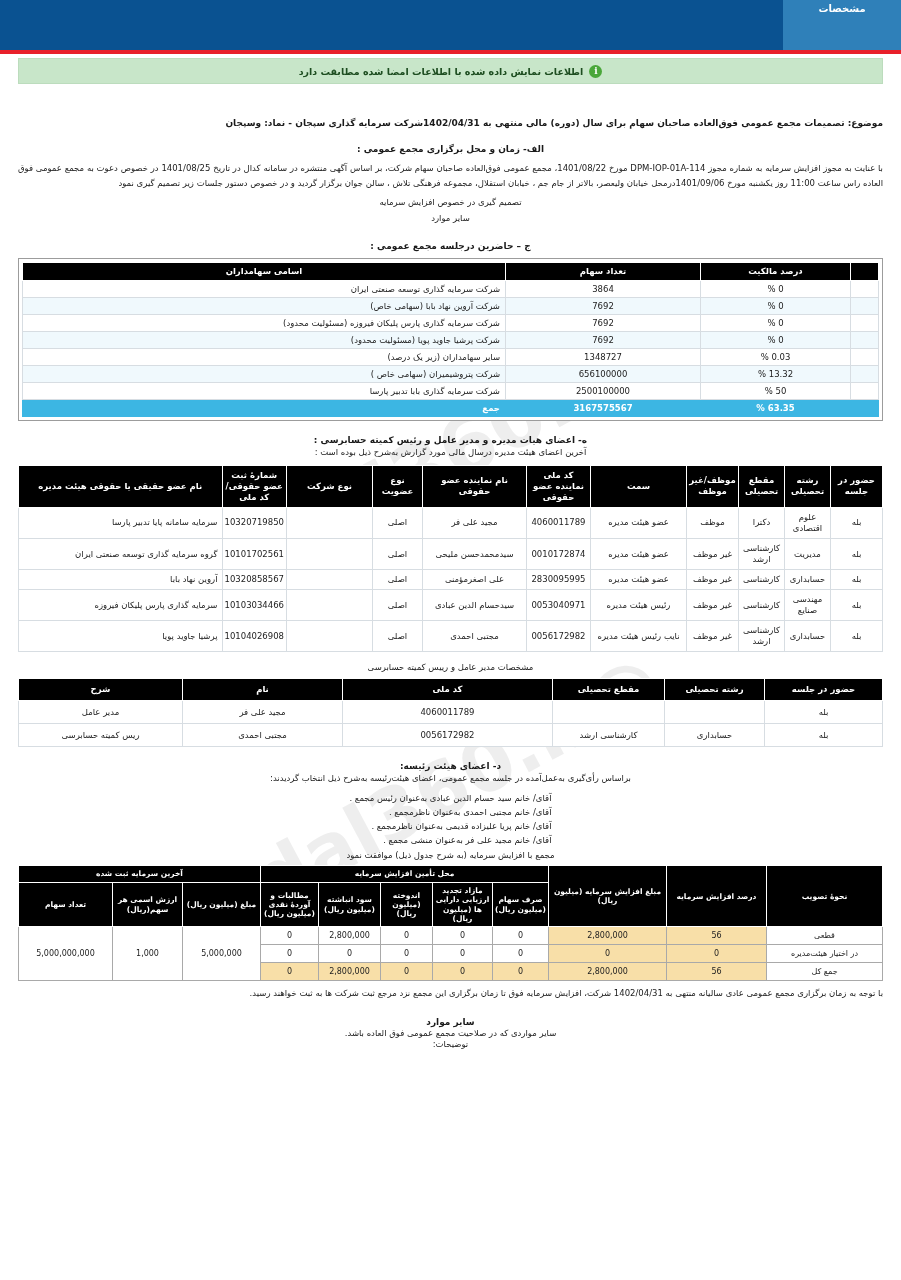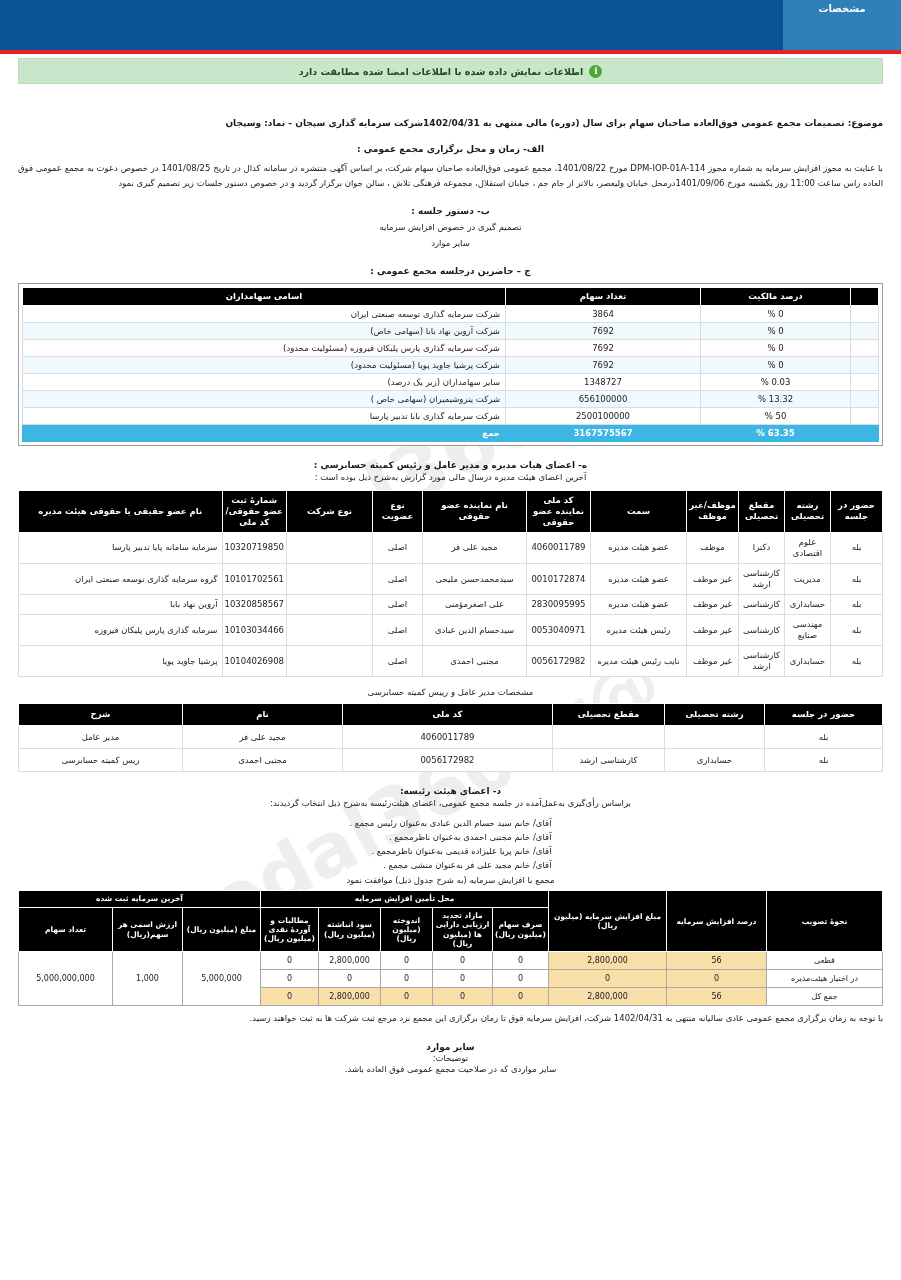--- a/index.html
+++ b/index.html
@@ -132,21 +132,20 @@
   <span class="wm-b">@codal360.ir</span>
 </div>
 
 <div class="content">
 
   <div class="subject">موضوع: تصمیمات مجمع عمومی فوق‌العاده صاحبان سهام برای سال (دوره) مالی منتهی به 1402/04/31شرکت سرمایه گذاری سپجان - نماد: وسپجان</div>
 
   <div class="sec-head ctr">الف- زمان و محل برگزاری مجمع عمومی :</div>
   <p class="body">با عنایت به مجوز افزایش سرمایه به شماره مجوز DPM-IOP-01A-114 مورخ 1401/08/22، مجمع عمومی فوق‌العاده صاحبان سهام شرکت، بر اساس آگهی منتشره در سامانه کدال در تاریخ 1401/08/25 در خصوص دعوت به مجمع عمومی فوق العاده راس ساعت 11:00 روز یکشنبه مورخ 1401/09/06درمحل خیابان ولیعصر، بالاتر از جام جم ، خیابان استقلال، مجموعه فرهنگی تلاش ، سالن جوان  برگزار گردید و در خصوص دستور جلسات زیر تصمیم گیری نمود</p>
 
-  <div class="rowlabel">ب- دستور جلسه :</div>
   <div class="rowtext">تصمیم گیری در خصوص افزایش سرمایه</div>
   <div class="rowtext">سایر موارد</div>
 
   <div class="sec-head" style="text-align:center;margin-top:18px;">ج – حاضرین درجلسه مجمع عمومی :</div>
   <div class="tbl-wrap">
     <table class="t-share">
       <thead>
         <tr>
           <th class="c-blank"></th>
           <th class="c-pct">درصد مالکیت</th>
@@ -393,16 +392,16 @@
         <td class="tan">0</td>
         <td class="tan">2,800,000</td>
         <td class="tan">0</td>
       </tr>
     </tbody>
   </table>
 
   <p class="body" style="margin-top:5px;">با توجه به زمان برگزاری مجمع عمومی عادی سالیانه منتهی به 1402/04/31 شرکت، افزایش سرمایه فوق تا زمان برگزاری این مجمع نزد مرجع ثبت شرکت ها به ثبت خواهند رسید.</p>
 
   <div class="sec-head" style="text-align:center;margin-top:16px;">سایر موارد</div>
+  <div class="small-note" style="margin-top:1px;">سایر مواردی که در صلاحیت مجمع عمومی فوق العاده باشد.</div>
   <div class="small-note" style="margin-top:1px;">توضیحات:</div>
-  <div class="small-note" style="margin-top:1px;">سایر مواردی که در صلاحیت مجمع عمومی فوق العاده باشد.</div>
 
 </div>
 
 </body></html>

